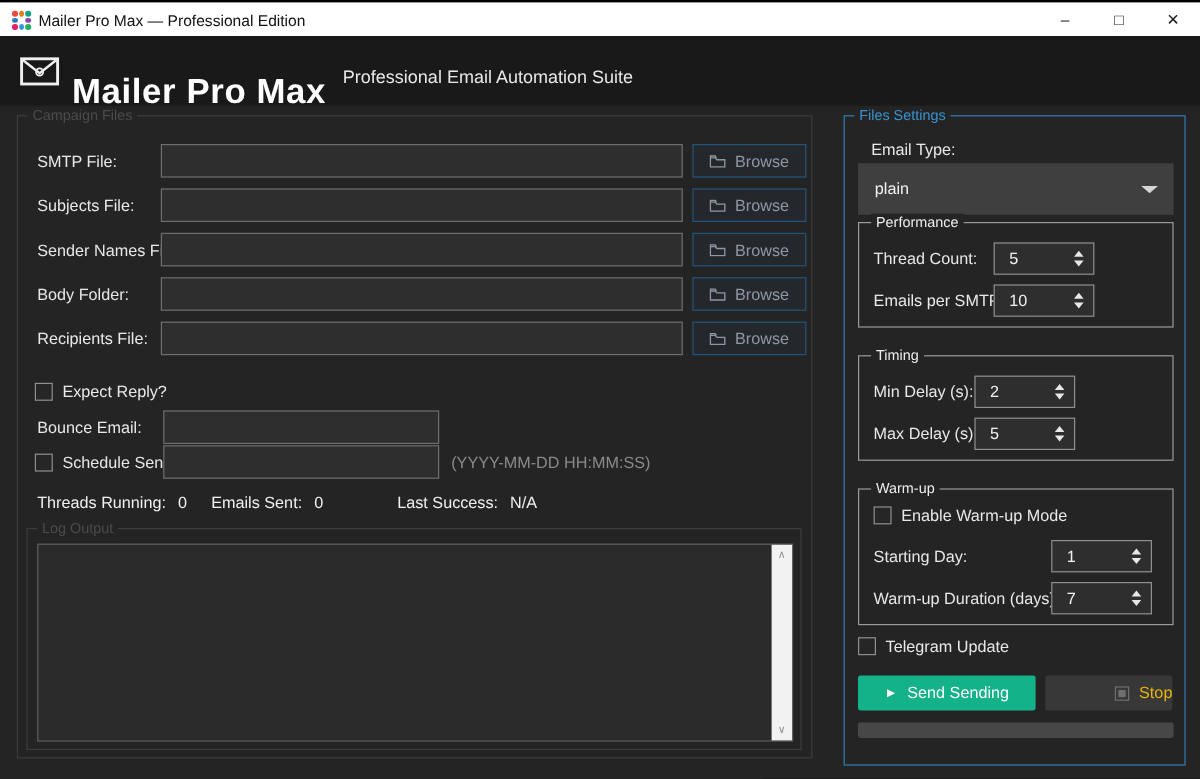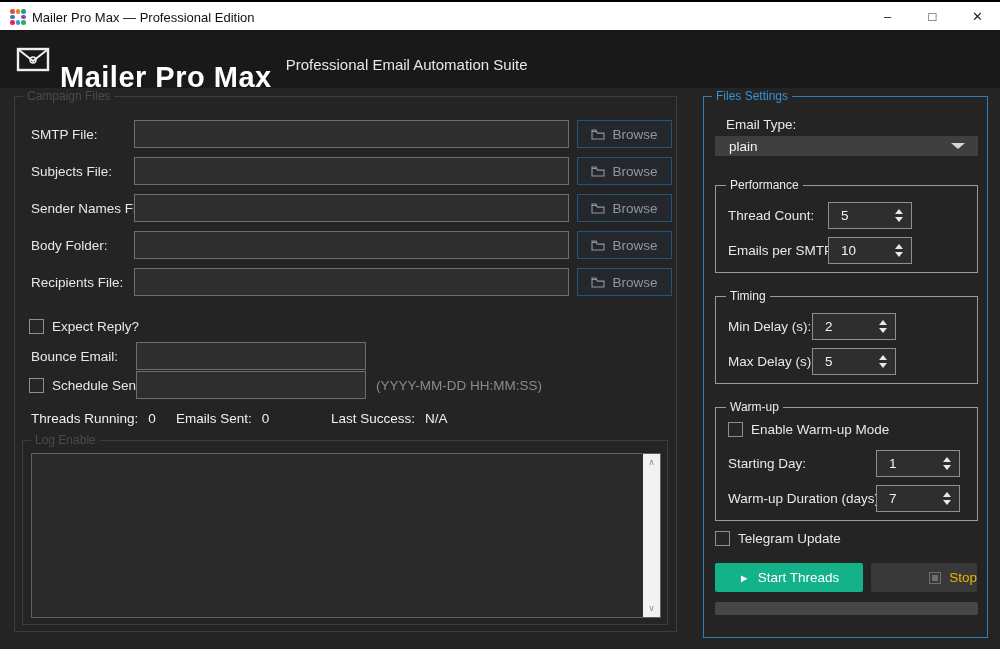--- a/index.html
+++ b/index.html
@@ -54,21 +54,21 @@
     display:flex; flex-direction:column; justify-content:space-between; align-items:center;
     padding:4px 0; }
   .vscroll span { color:#909090; font-size:9px; line-height:9px; }
 
   
   .settings-group { position:absolute; left:703px; top:96px; width:285px; height:542px;
     border:1px solid #2e7fb5; }
   .settings-group > .gtitle { position:absolute; top:-8px; left:8px; background:#242424;
     padding:0 4px; font-size:12px; color:#3794d1; }
 
-  .combo { position:absolute; background:#3f3f3f; height:20px; display:flex; align-items:center;
+  .combo { position:absolute; background:#3f3f3f; height:43px; display:flex; align-items:center;
     cursor:default; }
   .combo .val { color:#f2f2f2; font-size:13.5px; margin-left:14px; }
   .combo .caret { position:absolute; right:13px; width:0; height:0;
     border-left:7px solid transparent; border-right:7px solid transparent;
     border-top:6px solid #d6d6d6; }
 
   .spin { position:absolute; width:84px; height:27px; background:#2e2e2e;
     border:1px solid #8f8f8f; }
   .spin input { position:absolute; left:0; top:0; width:58px; height:100%; background:transparent;
     border:none; outline:none; color:#f2f2f2; font-size:13.5px; padding-left:12px;
@@ -191,21 +191,21 @@
       <span>Emails Sent:</span>
       <span>0</span>
     </div>
     <div class="status-item" style="left:316px; top:314px;">
       <span>Last Success:</span>
       <span>N/A</span>
     </div>
   </div>
 
   <div class="groupbox" style="left:22px; top:410px; width:646px; height:185px;">
-    <span class="gtitle">Log Enable</span>
+    <span class="gtitle">Log Output</span>
     <div class="log-area" style="left:8px; top:12px; width:630px; height:165px;">
       <div class="vscroll">
         <span>∧</span>
         <span>∨</span>
       </div>
     </div>
   </div>
 
   <div class="settings-group" style="top:66px;">
     <span class="gtitle">Files Settings</span>
@@ -276,21 +276,21 @@
             <i class="tri-down"></i>
           </span>
       </div>
     </div>
 
     <div class="checkbox" style="left:11px; top:434px;"></div>
     <span class="lbl" style="left:34px; top:434px;">Telegram Update</span>
 
     <div class="start-btn" style="left:11px; top:466px; width:148px; height:29px;">
       <span style="font-size:11px;">►</span>
-      <span>Start Threads</span>
+      <span>Send Sending</span>
     </div>
     <div class="stop-btn" style="left:167px; top:466px; width:106px; height:29px;">
       <span class="stop-icon"></span>
       <span>Stop</span>
     </div>
 
     <div class="progress" style="left:11px; top:505px; width:263px; height:13px;"></div>
   </div>
 
 </div>

